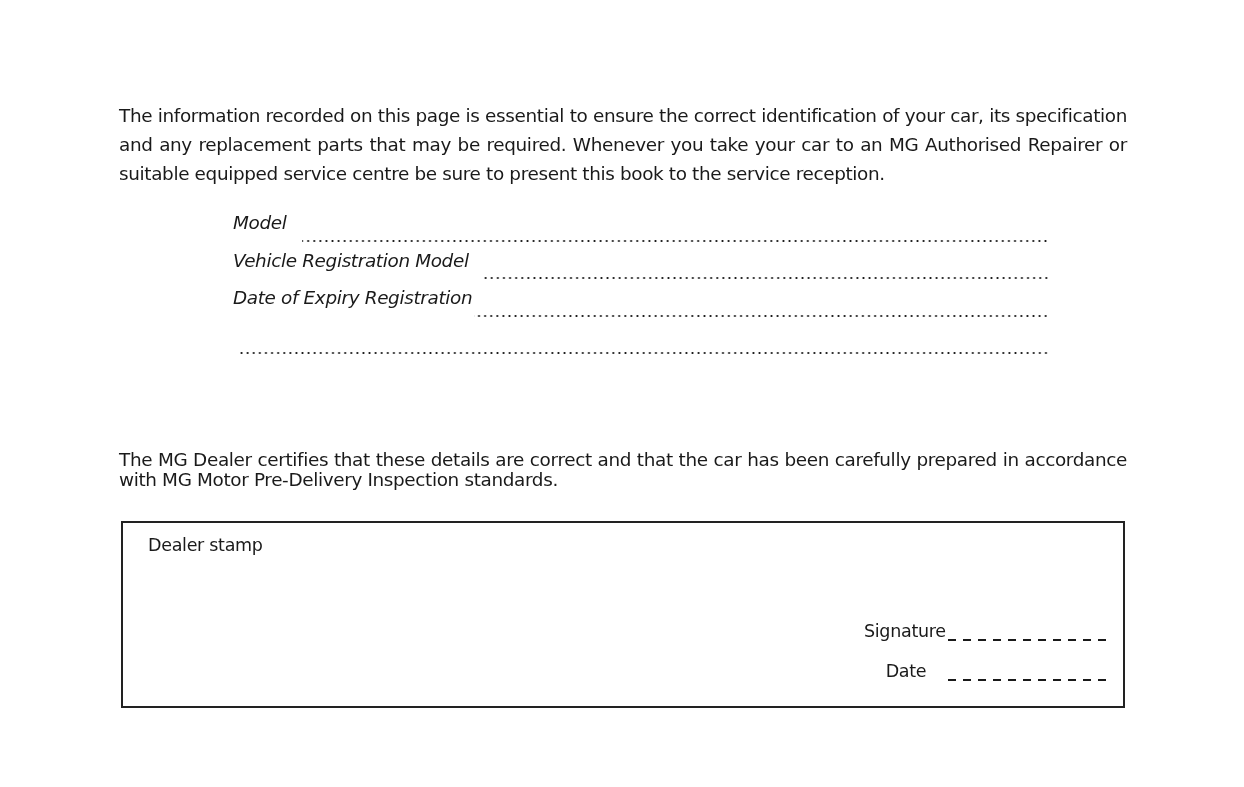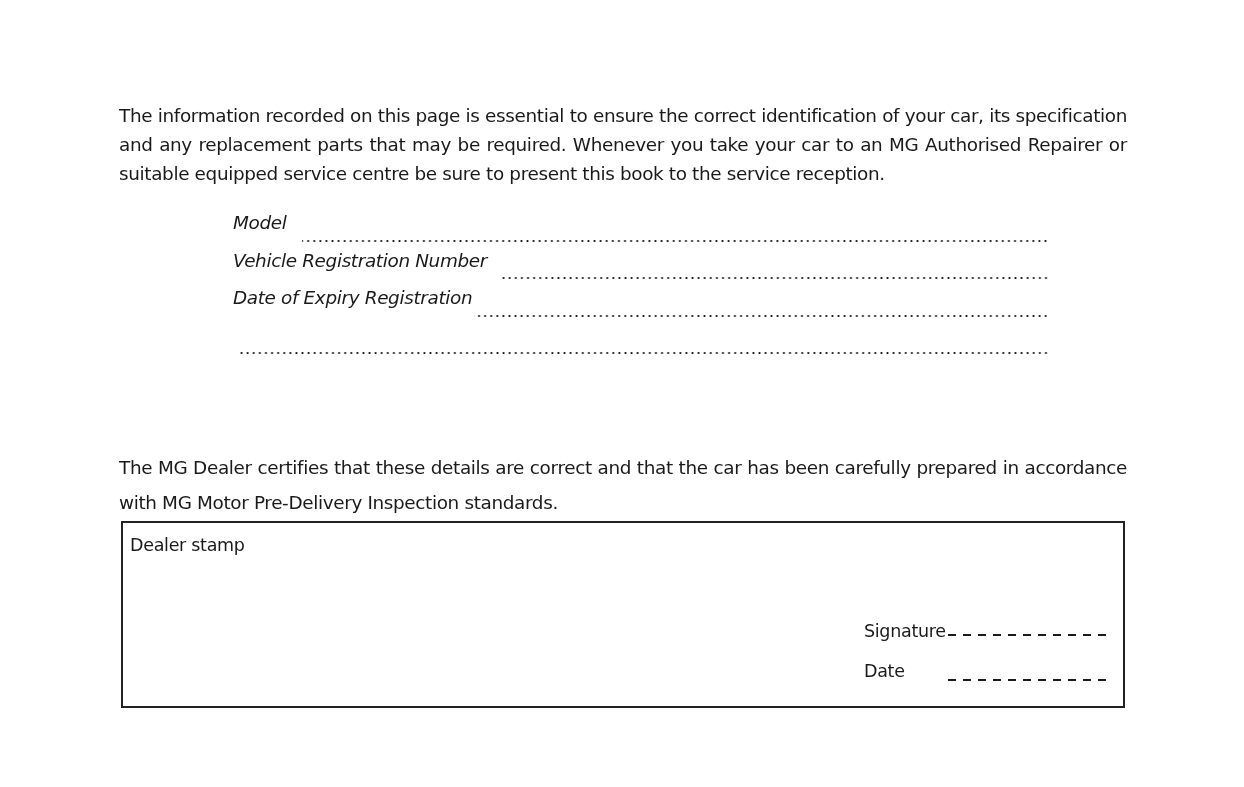--- a/index.html
+++ b/index.html
@@ -65,50 +65,50 @@
     background-position: right center;
     align-self: flex-end;
     margin-bottom: 8px;
   }
   .certify {
     position: absolute;
     left: 119px;
     top: 450px;
     width: 1008px;
     font-size: 18.4px;
-    line-height: 35px;
+    line-height: 20px;
     text-align: justify;
     letter-spacing: -0.35px;
     margin: 0;
   }
   .stamp-box {
     position: absolute;
     left: 121px;
     top: 521px;
     width: 1000px;
     height: 183px;
     border: 2px solid #222222;
   }
   .stamp-label {
     position: absolute;
-    left: 7px;
+    left: 25px;
     top: 12px;
     font-size: 17.5px;
     letter-spacing: -0.3px;
   }
   .sig-row {
     position: absolute;
     left: 741px;
     display: flex;
     align-items: baseline;
     font-size: 17.5px;
     letter-spacing: -0.3px;
   }
-  .sig-row.signature { top: 98px; align-items: center; }
-  .sig-row.date { top: 138px; }
+  .sig-row.signature { top: 98px; }
+  .sig-row.date { top: 138px; text-align: center; }
   .sig-label {
     display: inline-block;
     width: 84px;
     white-space: nowrap;
   }
   .sig-line {
     display: inline-block;
     width: 162px;
     height: 2px;
     margin-left: 0px;
@@ -124,21 +124,21 @@
 
   <p class="intro">The information recorded on this page is essential to ensure the correct identification of your car, its specification and any replacement parts that may be required.  Whenever you take your car to an MG Authorised Repairer or suitable equipped service centre be sure to present this book to the service reception.</p>
 
   <ul class="fields">
     <li class="field-row">
       <span class="field-label">Model</span>
       <span class="field-gap" style="width:14px"></span>
       <span class="field-leader"></span>
     </li>
     <li class="field-row">
-      <span class="field-label">Vehicle Registration Number</span>
+      <span class="field-label">Vehicle Registration Model</span>
       <span class="field-gap" style="width:10px"></span>
       <span class="field-leader"></span>
     </li>
     <li class="field-row">
       <span class="field-label">Date of Expiry Registration</span>
       <span class="field-gap" style="width:0px"></span>
       <span class="field-leader"></span>
     </li>
     <li class="field-row">
       <span class="field-gap" style="width:4px"></span>

